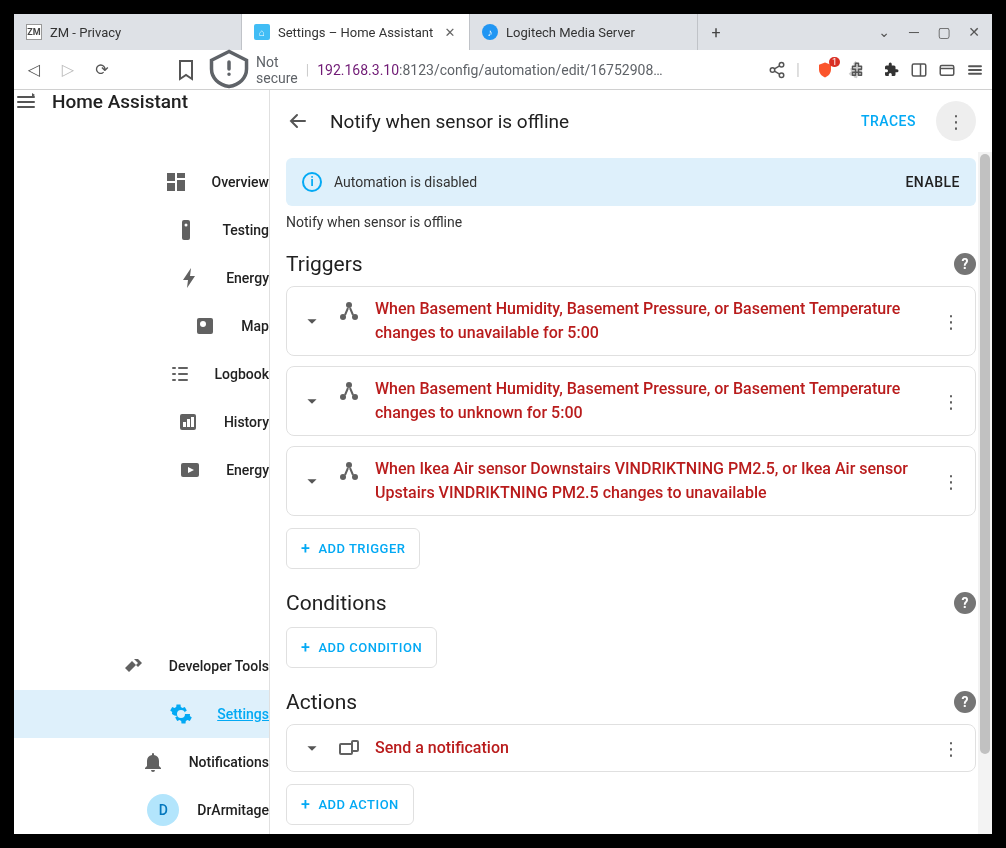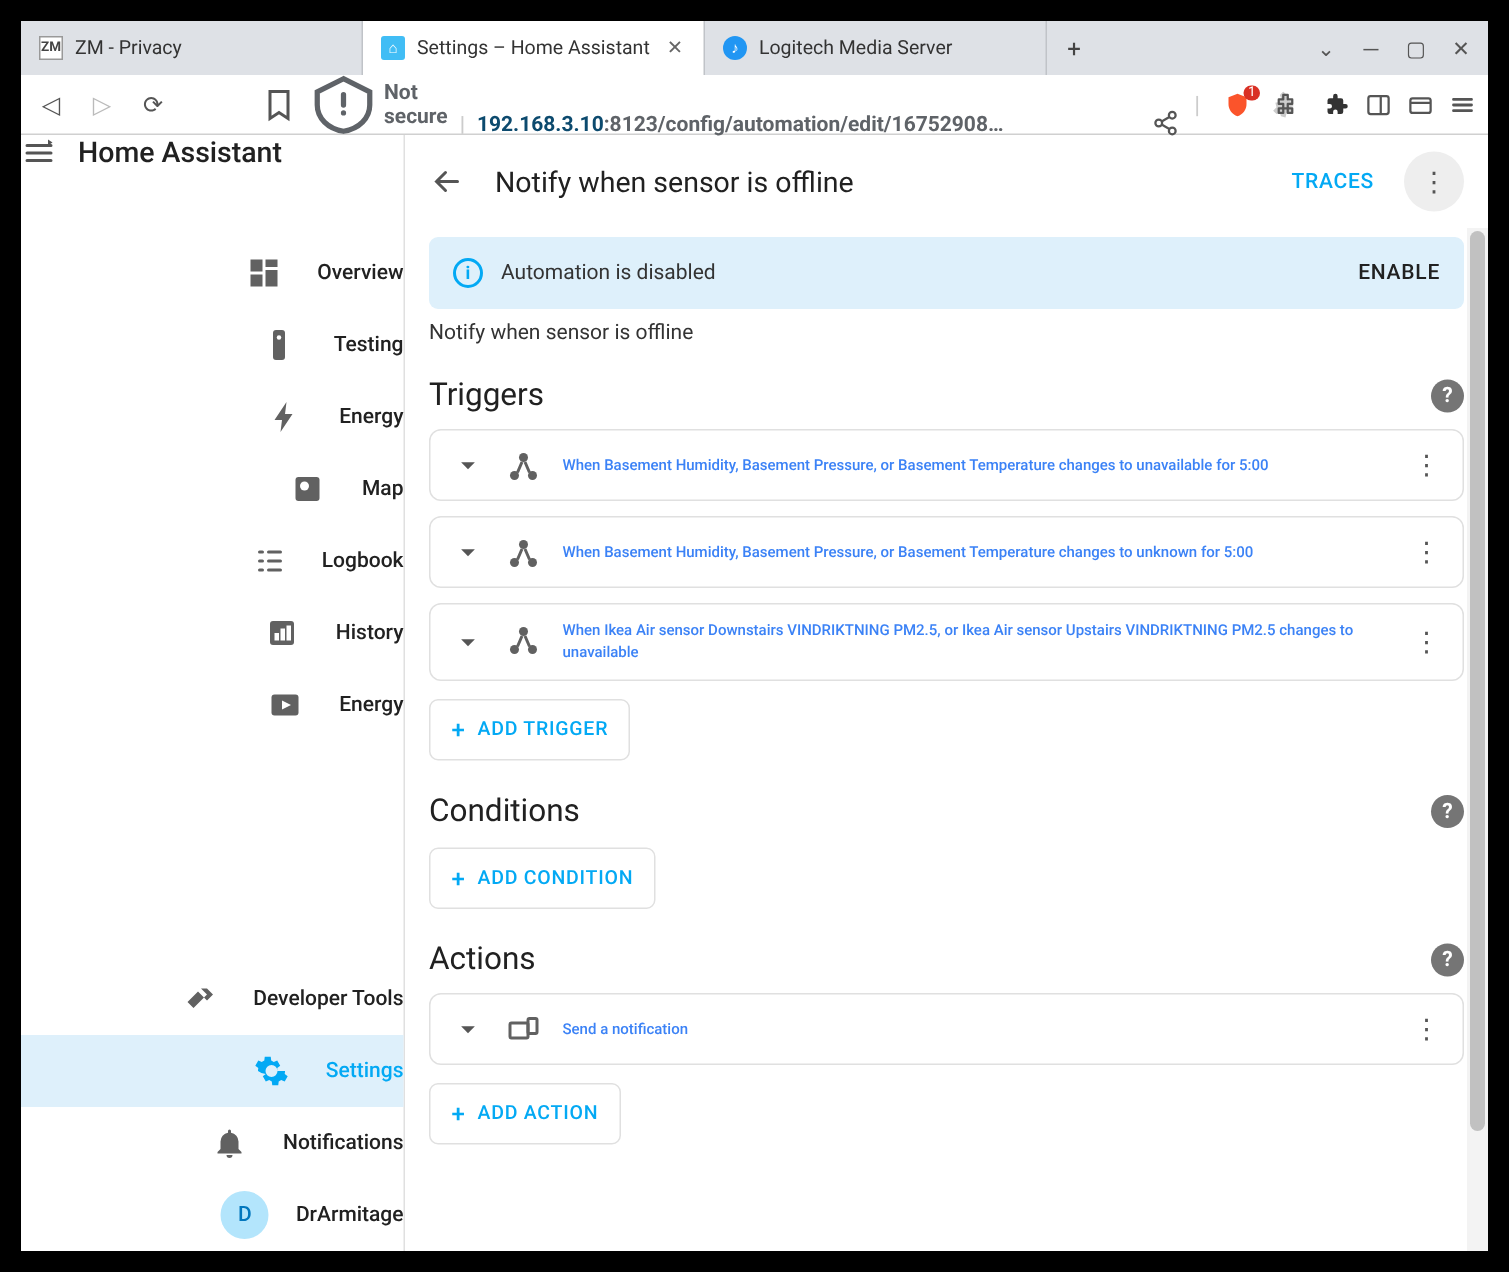--- a/index.html
+++ b/index.html
@@ -15,38 +15,38 @@
 .tab-close { width: 14px; height: 14px; display: flex; align-items: center; justify-content: center; color: #666; }
 .tab-new { width: 36px; display: flex; align-items: center; justify-content: center; color: #444; font-size: 16px; }
 .tab-spacer { flex: 1; }
 .window-controls { display: flex; align-items: center; gap: 14px; padding: 0 10px; color: #555; }
 .wc-icon { width: 16px; height: 16px; display: flex; align-items: center; justify-content: center; font-size: 14px; }
 
 .addr-bar { height: 40px; background: #fff; border-bottom: 1px solid #d0d0d0; display: flex; align-items: center; padding: 0 8px; gap: 10px; }
 .nav-btn { width: 24px; height: 24px; display: flex; align-items: center; justify-content: center; color: #555; }
 .nav-btn.disabled { color: #bbb; }
 .bookmark-btn { width: 24px; color: #555; display: flex; align-items: center; justify-content: center; }
-.url-group { display: flex; align-items: flex-end; flex: 1; gap: 8px; font-size: 14px; color: #333; font-weight: bold; }
+.url-group { display: flex; align-items: center; flex: 1; gap: 8px; font-size: 14px; color: #333; }
 .url-sec { display: flex; align-items: center; gap: 6px; color: #5f6368; }
 .url-text { color: #5f6368; flex: 1; overflow: hidden; text-overflow: ellipsis; white-space: nowrap; }
-.url-text .host { color: #0c4a6e; }
+.url-text .host { color: #701a75; }
 .addr-icons { display: flex; align-items: center; gap: 14px; padding: 0 6px; }
 .ext-icon { width: 18px; height: 18px; display: flex; align-items: center; justify-content: center; color: #555; }
 .brave-badge { width: 18px; height: 18px; position: relative; }
 .brave-badge::after { content: attr(data-count); position: absolute; top: -4px; right: -6px; background: #d93025; color: #fff; font-size: 9px; border-radius: 8px; padding: 0 3px; }
 
 
 .app { flex: 1; display: flex; min-height: 0; position: relative; }
 .sidebar { width: 256px; border-right: 1px solid #e0e0e0; display: flex; flex-direction: column; }
 .sidebar-header { height: 62px; display: flex; align-items: flex-start; padding: 0 0; gap: 14px; border-bottom: 0; }
 .hamburger { width: 24px; color: #555; display: flex; align-items: center; justify-content: center; }
 .app-title { font-size: 19px; font-weight: 500; color: #212121; }
 .sb-items { display: flex; flex-direction: column; padding-top: 6px; }
 .sb-item { height: 48px; display: flex; align-items: center; padding: 0 0; gap: 24px; color: #212121; font-size: 14px; font-weight: 500; justify-content: flex-end; }
-.sb-item.active { background: #def0fb; color: #03a9f4; }
+.sb-item.active { background: #def0fb; color: #03a9f4; text-decoration: underline; }
 .sb-item.active .sb-icon { color: #03a9f4; }
 .sb-icon { width: 24px; color: #616161; display: flex; align-items: center; justify-content: center; }
 .sb-spacer { flex: 1; }
 .sb-bottom { border-top: 0; padding-top: 0; }
 .avatar { width: 32px; height: 32px; border-radius: 50%; background: #b3e5fc; color: #0277bd; display: flex; align-items: center; justify-content: center; font-size: 14px; font-weight: 500; }
 
 .main { flex: 1; display: flex; flex-direction: column; min-width: 0; position: relative; }
 .main-header { height: 62px; display: flex; align-items: center; padding: 0 16px; gap: 20px; }
 .back-btn { width: 24px; color: #555; display: flex; align-items: center; justify-content: center; }
 .page-title { font-size: 19px; color: #212121; flex: 1; }
@@ -60,21 +60,21 @@
 .banner-action { color: #212121; font-size: 14px; font-weight: 500; letter-spacing: 0.5px; }
 .subtitle { font-size: 14px; color: #333; margin-top: 8px; }
 
 .section-head { display: flex; align-items: center; margin-top: 22px; margin-bottom: 10px; }
 .section-head h2 { font-size: 21px; font-weight: 400; color: #212121; flex: 1; }
 .help-icon { width: 22px; height: 22px; border-radius: 50%; background: #757575; color: #fff; display: flex; align-items: center; justify-content: center; font-size: 14px; font-weight: bold; }
 
 .card { border: 1px solid #e0e0e0; border-radius: 8px; padding: 10px 14px; display: flex; align-items: center; gap: 14px; margin-bottom: 10px; }
 .expand-ic { width: 22px; color: #555; display: flex; align-items: center; justify-content: center; }
 .card-ic { width: 24px; color: #616161; display: flex; align-items: center; justify-content: center; align-self: flex-start; margin-top: 2px; }
-.card-text { flex: 1; font-size: 10px; color: #3b82f6; font-weight: 500; line-height: 1.5; }
+.card-text { flex: 1; font-size: 16px; color: #b91c1c; font-weight: 500; line-height: 1.5; }
 .card-menu { width: 20px; color: #555; display: flex; align-items: center; justify-content: center; font-size: 18px; }
 
 .add-btn { display: inline-flex; align-items: center; gap: 8px; border: 1px solid #e0e0e0; border-radius: 6px; padding: 10px 14px; color: #03a9f4; font-size: 13px; font-weight: 500; letter-spacing: 0.5px; margin-top: 2px; }
 .add-btn .plus { font-size: 16px; }
 
 .scrollbar { position: absolute; right: 0; top: 62px; bottom: 0; width: 14px; background: #f3f3f3; }
 .scroll-thumb { position: absolute; left: 2px; right: 2px; top: 2px; height: 600px; background: #c1c1c1; border-radius: 5px; }
 
 svg { width: 100%; height: 100%; }
 </style>

